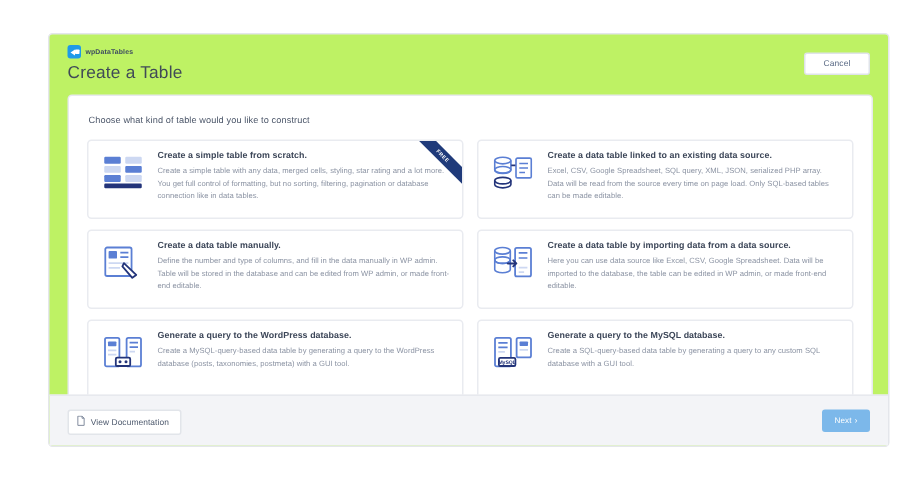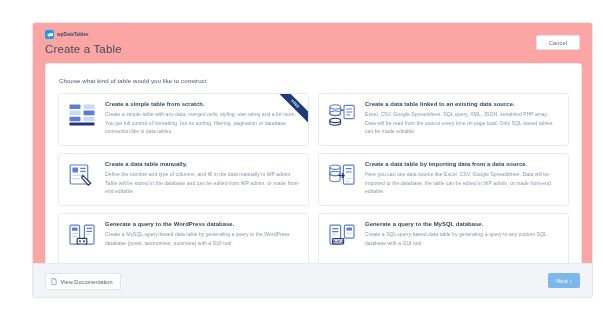--- a/index.html
+++ b/index.html
@@ -19,21 +19,21 @@
     position: absolute;
     left: 0; top: 0;
     width: 603px; height: 321px;
     background: #ffffff;
   }
   .panel {
     position: absolute;
     left: 32px; top: 22px;
     width: 561px;
     height: 276px;
-    background: #fca5a5;
+    background: #bef264;
     border: 1px solid #e4e6eb;
     border-radius: 3px;
     box-sizing: border-box;
   }
 
   
   .header {
     position: relative;
     height: 36px;
     padding: 7px 12px 0 12px;

